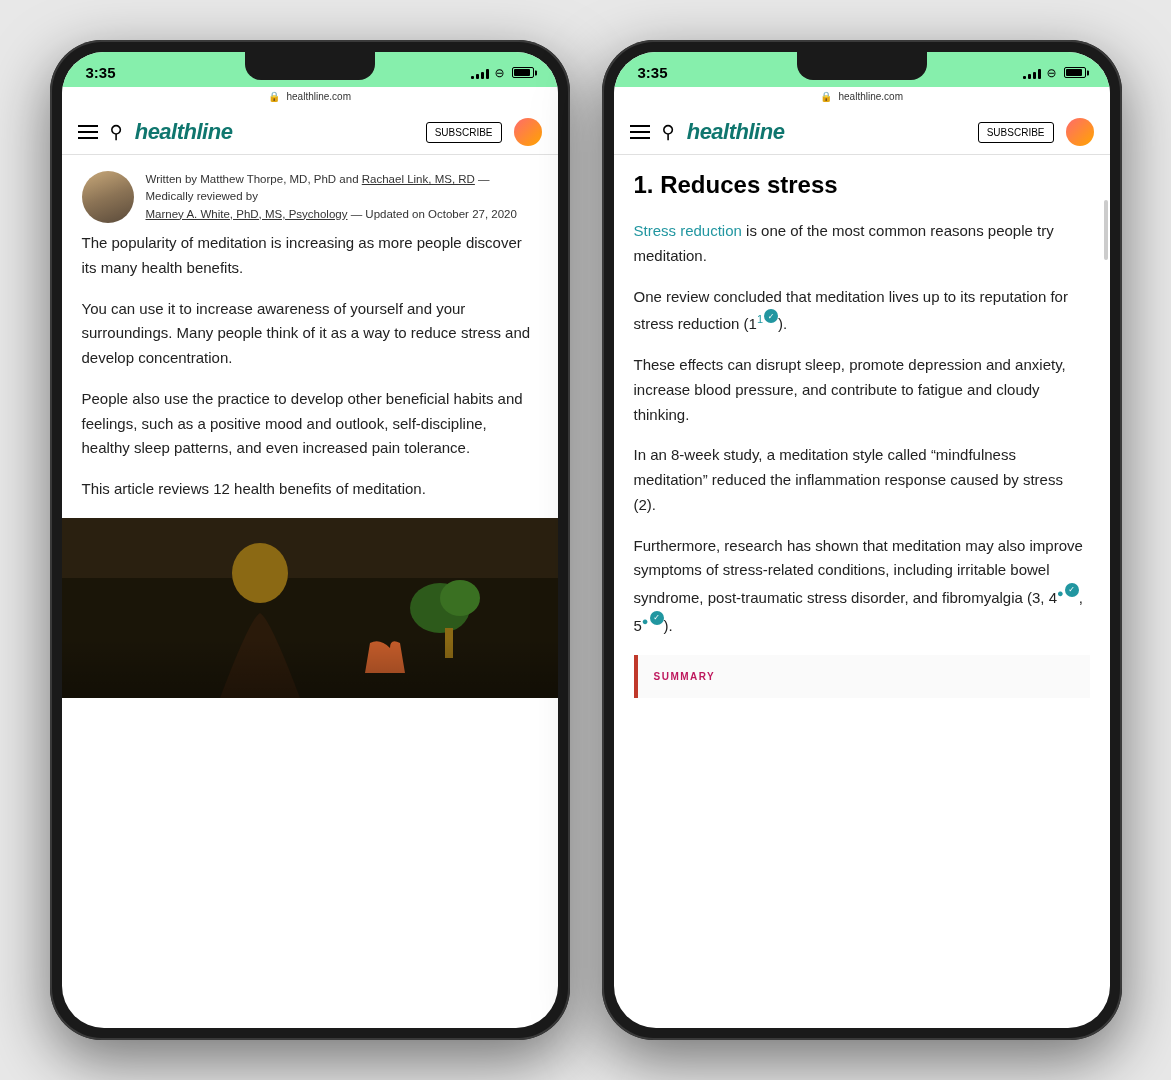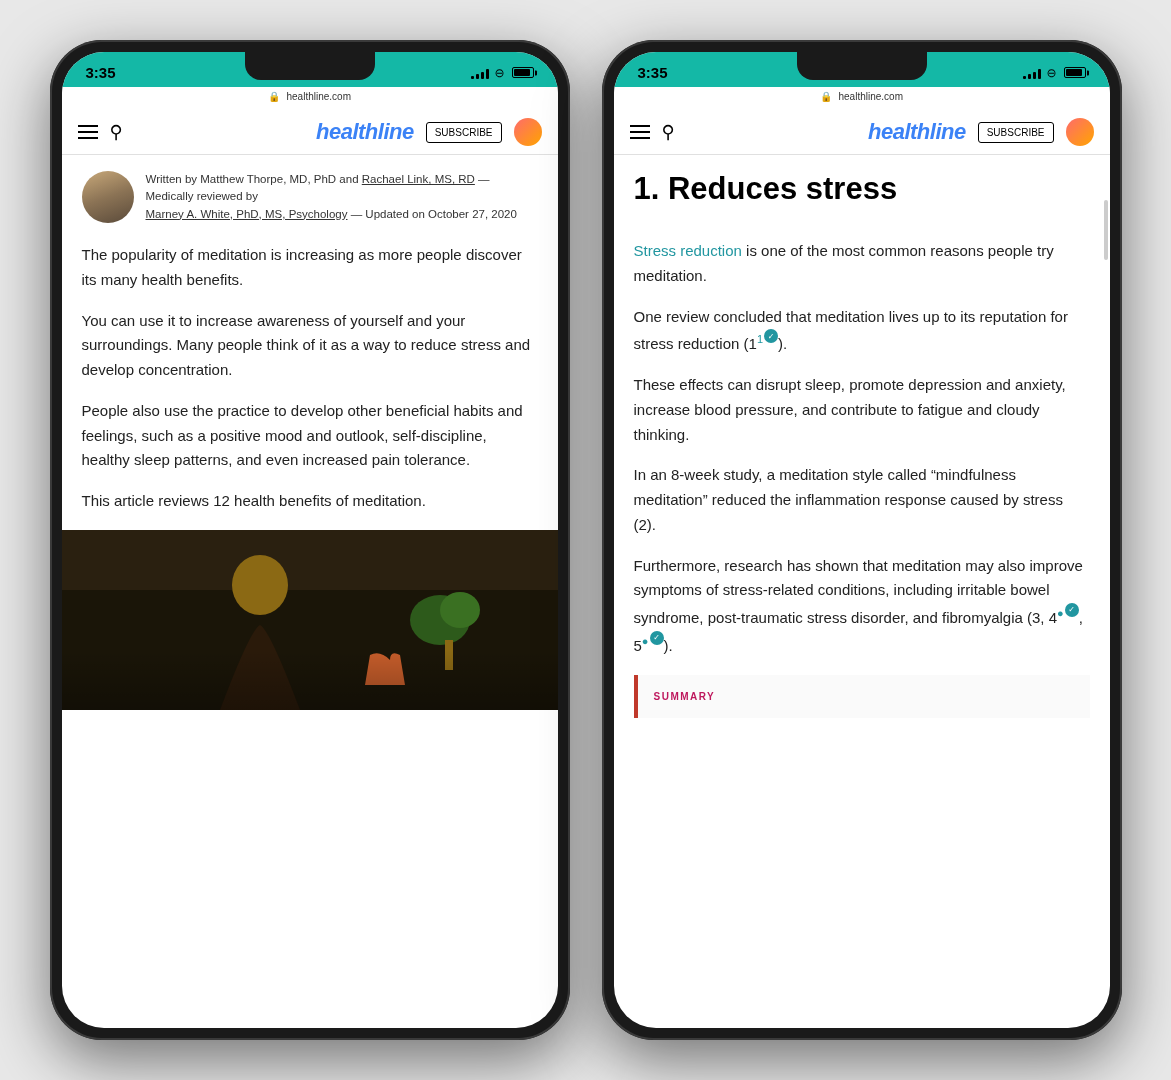--- a/index.html
+++ b/index.html
@@ -30,21 +30,21 @@
       height: 100%;
       background: #fff;
       border-radius: 42px;
       overflow: hidden;
       display: flex;
       flex-direction: column;
     }
 
     
     .status-bar {
-      background: #14b8a6;
+      background: #86efac;
       display: flex;
       justify-content: space-between;
       align-items: center;
       padding: 12px 24px 6px;
       flex-shrink: 0;
     }
 
     .status-time {
       font-size: 15px;
       font-weight: 600;
@@ -154,25 +154,25 @@
 
     .search-icon-nav {
       font-size: 18px;
       color: #000;
       cursor: pointer;
     }
 
     .healthline-logo {
       font-size: 22px;
       font-weight: 900;
-      color: #3b82f6;
+      color: #0f766e;
       letter-spacing: -0.5px;
       font-style: italic;
       flex: 1;
-      text-align: right;
+      text-align: left;
     }
 
     .subscribe-btn {
       font-size: 10px;
       font-weight: 400;
       color: #000;
       border: 1px solid #000;
       padding: 4px 8px;
       border-radius: 3px;
       cursor: pointer;
@@ -201,21 +201,21 @@
       font-size: 26px;
       font-weight: 800;
       color: #000;
       line-height: 1.2;
       margin-bottom: 16px;
     }
 
     .author-section {
       display: flex;
       gap: 12px;
-      margin-bottom: 20px;
+      margin-bottom: 8px;
       align-items: flex-start;
     }
 
     .author-avatar {
       width: 52px;
       height: 52px;
       border-radius: 50%;
       background: #888;
       flex-shrink: 0;
       overflow: hidden;
@@ -258,24 +258,24 @@
       position: absolute;
       bottom: 0;
       left: 0;
       right: 0;
       height: 60px;
       background: linear-gradient(transparent, rgba(0,0,0,0.3));
     }
 
     
     .section-heading {
-      font-size: 31px;
+      font-size: 24px;
       font-weight: 800;
       color: #000;
-      margin-bottom: 32px;
+      margin-bottom: 20px;
     }
 
     .link-text {
       color: #2196a0;
       text-decoration: none;
     }
 
     .citation {
       color: #2196a0;
       font-size: 11px;

